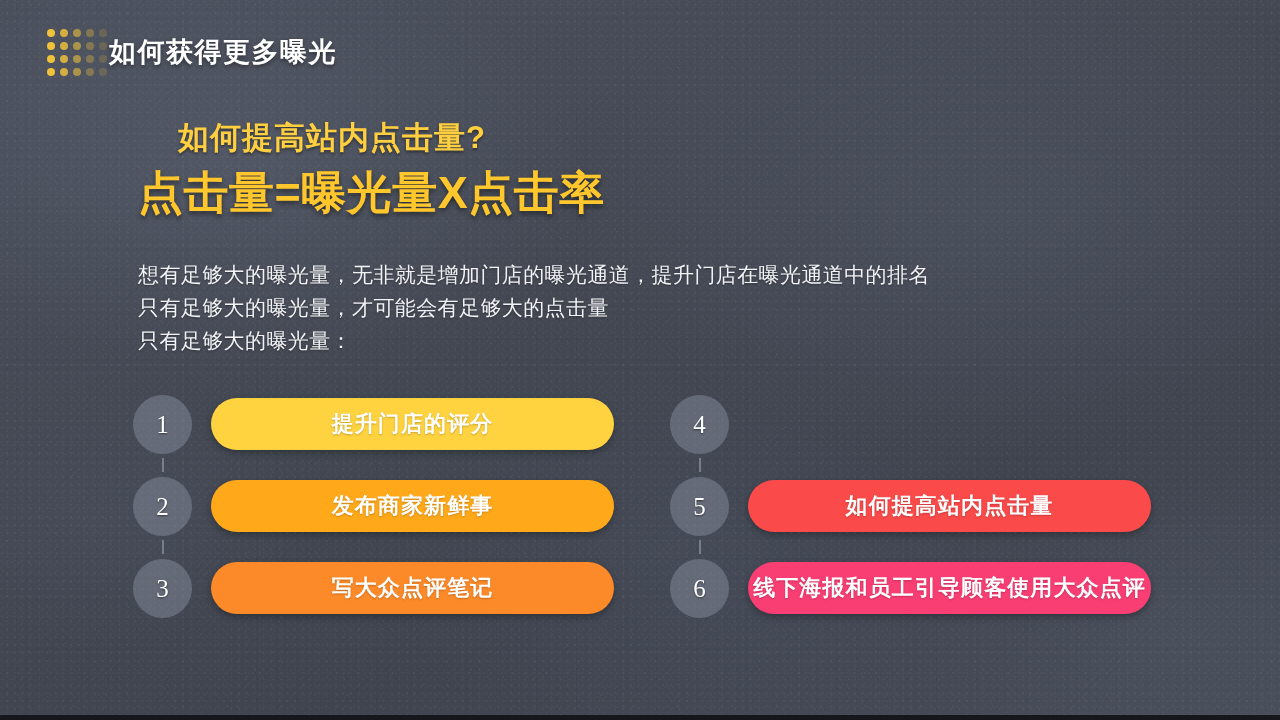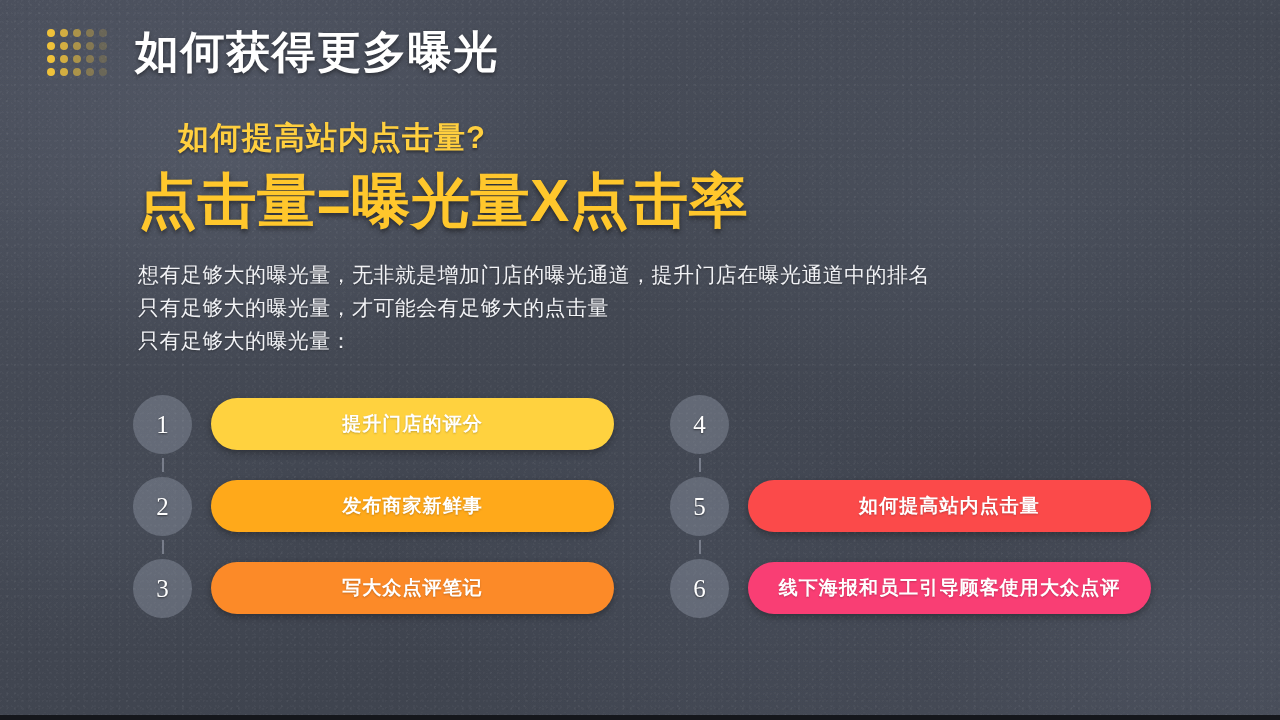--- a/index.html
+++ b/index.html
@@ -69,23 +69,22 @@
   .dot-cell {
     width: 13px; height: 13px;
     display: flex; align-items: center; justify-content: center;
   }
   .dot {
     width: 8px; height: 8px;
     border-radius: 50%;
     background: #f0c23a;
   }
   .header-title {
-    margin-left: 26px;
     color: #ffffff;
-    font-size: 44px;
+    font-size: 27px;
     font-weight: 700;
     letter-spacing: 1.5px;
     text-shadow: 0 2px 4px rgba(0,0,0,0.45);
     white-space: nowrap;
   }
 
   
   .hero {
     position: absolute;
     left: 138px;
@@ -97,21 +96,21 @@
     font-size: 31px;
     font-weight: 700;
     letter-spacing: 1px;
     line-height: 1.3;
     text-shadow: 0 2px 3px rgba(0,0,0,0.4);
     white-space: nowrap;
   }
   .hero-eq {
     margin-top: 8px;
     color: #ffc72c;
-    font-size: 59px;
+    font-size: 45px;
     font-weight: 700;
     letter-spacing: 0.5px;
     line-height: 1.22;
     text-shadow: 0 3px 5px rgba(0,0,0,0.45);
     white-space: nowrap;
   }
 
   
   .body-copy {
     position: absolute;
@@ -181,21 +180,21 @@
   }
   .pill {
     margin-left: 19px;
     flex: 1 1 auto;
     height: 52px;
     border-radius: 26px;
     display: flex;
     align-items: center;
     justify-content: center;
     color: #ffffff;
-    font-size: 19px;
+    font-size: 22px;
     font-weight: 700;
     letter-spacing: 1.1px;
     white-space: nowrap;
     box-shadow: 0 3px 7px rgba(0,0,0,0.30);
     text-shadow: 0 1px 2px rgba(0,0,0,0.22);
   }
 </style>
 </head>
 <body>
 

